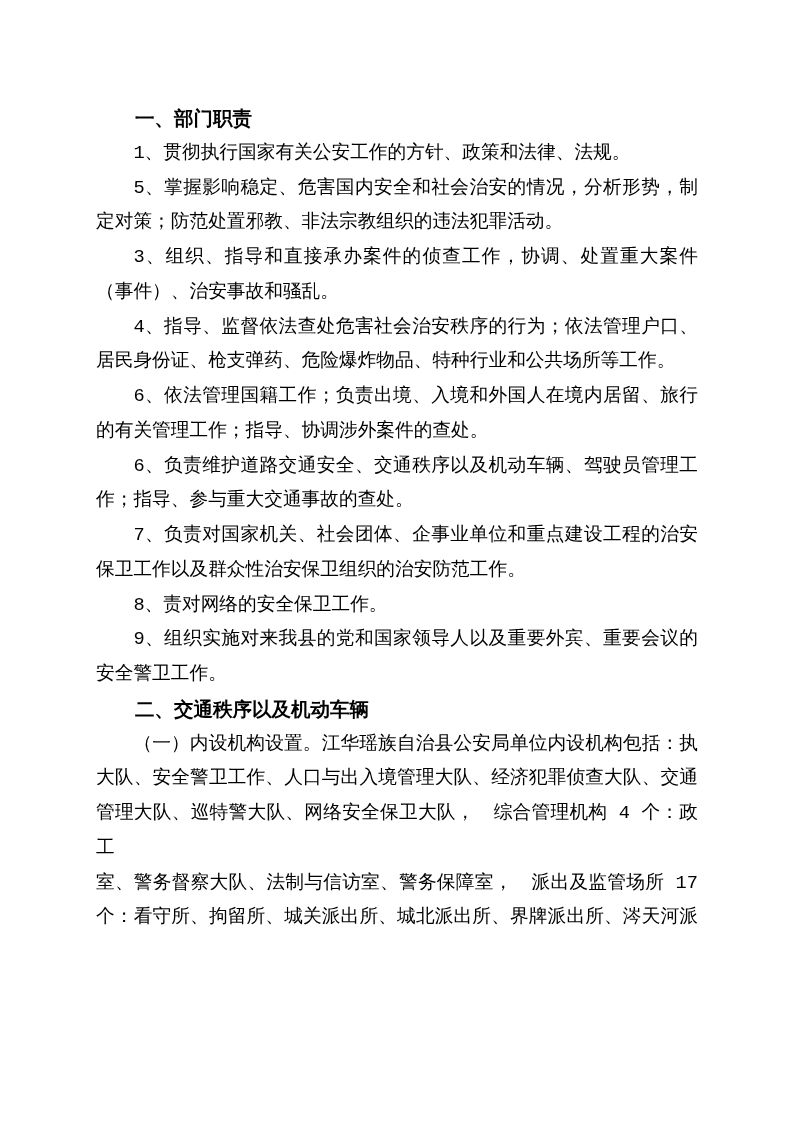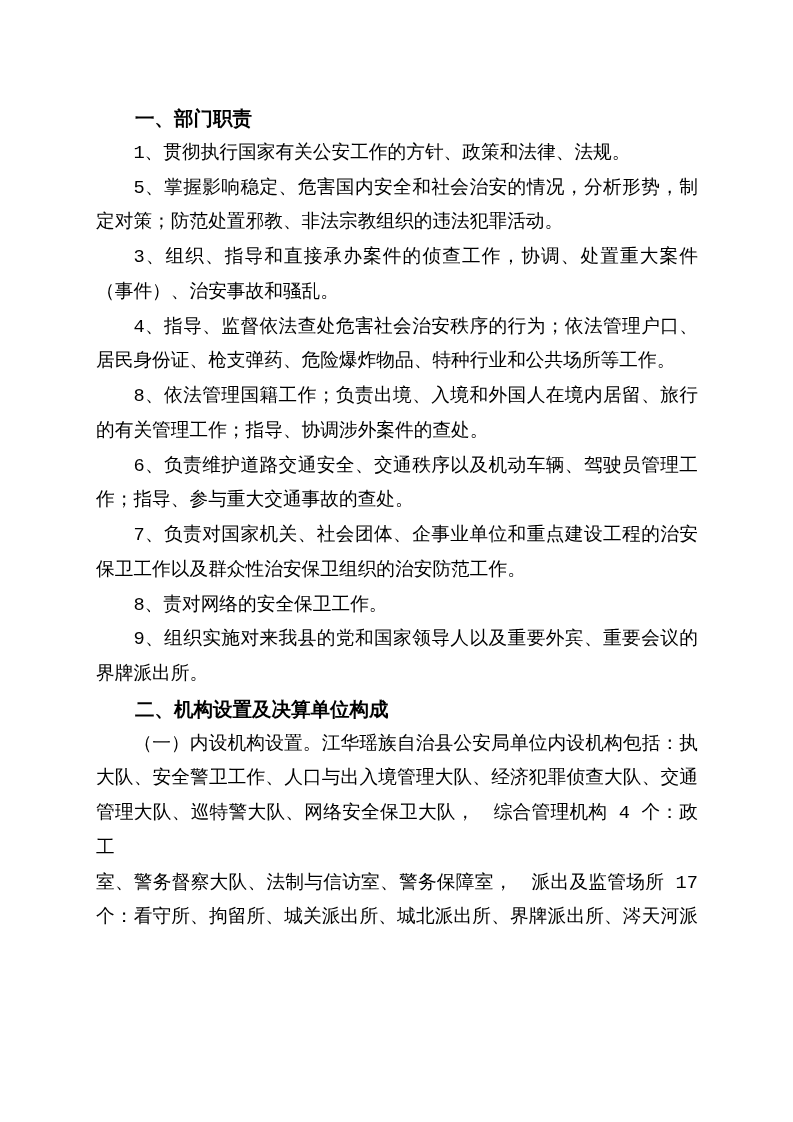--- a/index.html
+++ b/index.html
@@ -72,40 +72,40 @@
       </div>
       <div class="block paragraph">
         <div class="line first full">3、组织、指导和直接承办案件的侦查工作，协调、处置重大案件</div>
         <div class="line">（事件）、治安事故和骚乱。</div>
       </div>
       <div class="block paragraph">
         <div class="line first full">4、指导、监督依法查处危害社会治安秩序的行为；依法管理户口、</div>
         <div class="line">居民身份证、枪支弹药、危险爆炸物品、特种行业和公共场所等工作。</div>
       </div>
       <div class="block paragraph">
-        <div class="line first full">8、依法管理国籍工作；负责出境、入境和外国人在境内居留、旅行</div>
+        <div class="line first full">6、依法管理国籍工作；负责出境、入境和外国人在境内居留、旅行</div>
         <div class="line">的有关管理工作；指导、协调涉外案件的查处。</div>
       </div>
       <div class="block paragraph">
         <div class="line first full">6、负责维护道路交通安全、交通秩序以及机动车辆、驾驶员管理工</div>
         <div class="line">作；指导、参与重大交通事故的查处。</div>
       </div>
       <div class="block paragraph">
         <div class="line first full">7、负责对国家机关、社会团体、企事业单位和重点建设工程的治安</div>
         <div class="line">保卫工作以及群众性治安保卫组织的治安防范工作。</div>
       </div>
       <div class="block paragraph">
         <div class="line first">8、责对网络的安全保卫工作。</div>
       </div>
       <div class="block paragraph">
         <div class="line first full">9、组织实施对来我县的党和国家领导人以及重要外宾、重要会议的</div>
-        <div class="line">界牌派出所。</div>
+        <div class="line">安全警卫工作。</div>
       </div>
       <div class="block heading">
-        <div class="line first">二、机构设置及决算单位构成</div>
+        <div class="line first">二、交通秩序以及机动车辆</div>
       </div>
       <div class="block paragraph">
         <div class="line first full">（一）内设机构设置。江华瑶族自治县公安局单位内设机构包括：执</div>
         <div class="line full">大队、安全警卫工作、人口与出入境管理大队、经济犯罪侦查大队、交通</div>
         <div class="line full">管理大队、巡特警大队、网络安全保卫大队，　综合管理机构 4 个：政工</div>
         <div class="line full">室、警务督察大队、法制与信访室、警务保障室，　派出及监管场所 17</div>
         <div class="line full">个：看守所、拘留所、城关派出所、城北派出所、界牌派出所、涔天河派</div>
       </div>
     </div>
 </div>

